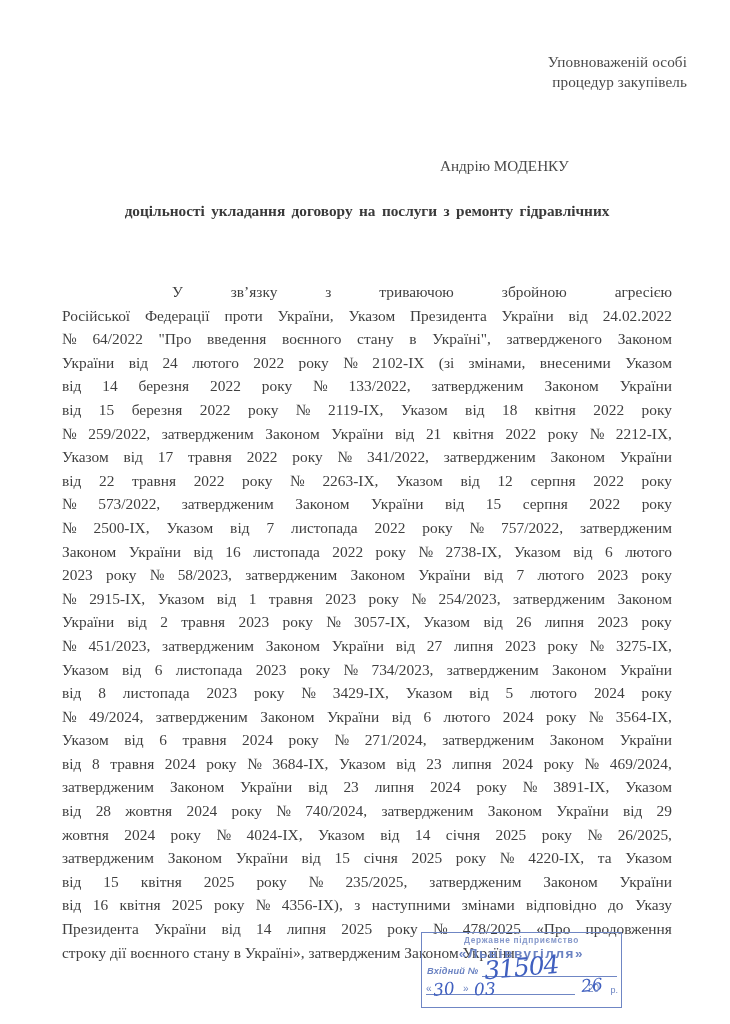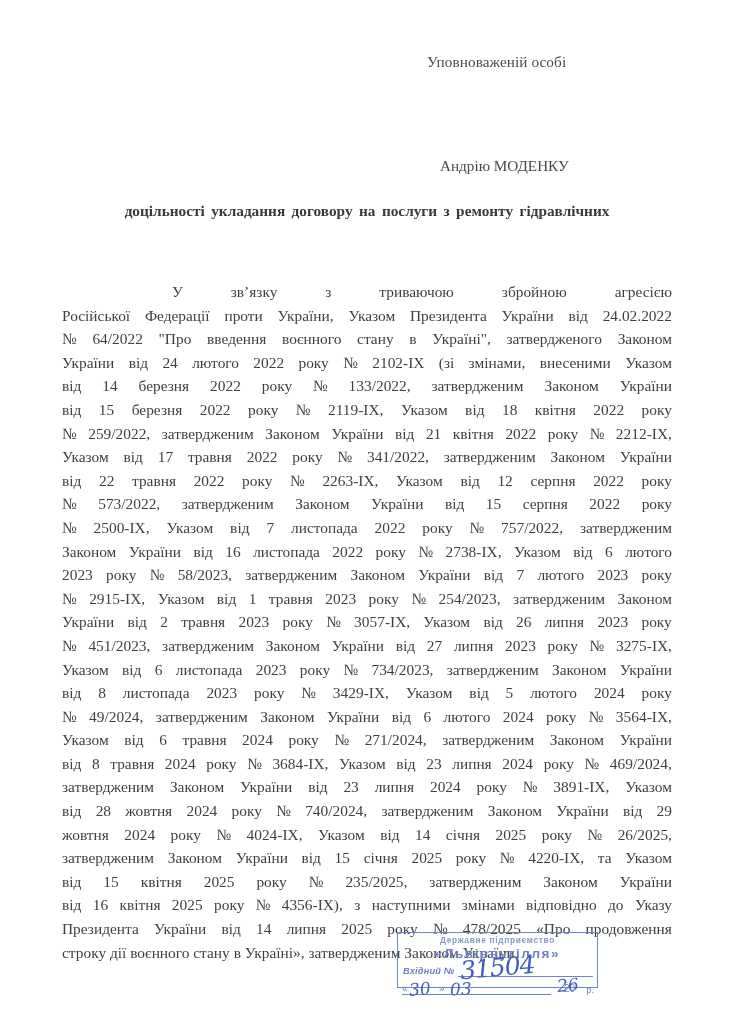--- a/index.html
+++ b/index.html
@@ -25,20 +25,21 @@
     left: 427px;
     top: 52px;
     width: 260px;
     font-size: 15.2px;
     line-height: 19.5px;
     color: #4a4a4a;
     letter-spacing: 0.1px;
   }
   .addressee .line {
     white-space: nowrap;
+    text-align: right;
   }
   .addressee-name {
     position: absolute;
     left: 440px;
     top: 156px;
     font-size: 15.2px;
     line-height: 19.5px;
     color: #4a4a4a;
     white-space: nowrap;
   }
@@ -88,24 +89,24 @@
   }
   .line-row.natural {
     display: block;
     white-space: nowrap;
   }
   .line-row > span { display: inline-block; }
 
   
   .stamp {
     position: absolute;
-    left: 397px;
+    left: 421px;
     top: 932px;
     width: 201px;
-    height: 56px;
+    height: 76px;
     border: 1.4px solid #6f86c4;
     box-sizing: border-box;
     font-family: "Liberation Sans", sans-serif;
     color: #5a74b8;
   }
   .stamp-org1 {
     position: absolute;
     left: 0; right: 0;
     top: 2px;
     text-align: center;
@@ -211,20 +212,21 @@
     transform: rotate(-6deg);
   }
 </style>
 </head>
 <body>
 
 <div class="page">
 
   <div class="addressee">
     <div class="line">Уповноваженій особі</div>
+    <div class="line">процедур закупівель</div>
   </div>
   <div class="addressee-name">Андрію МОДЕНКУ</div>
 
   <div class="doc-title">
     <span class="t-sub">доцільності укладання договору на послуги з  ремонту гідравлічних</span>
   </div>
 
   <div class="body-text">
     <div id="body-lines">
         <div class="line-row">

